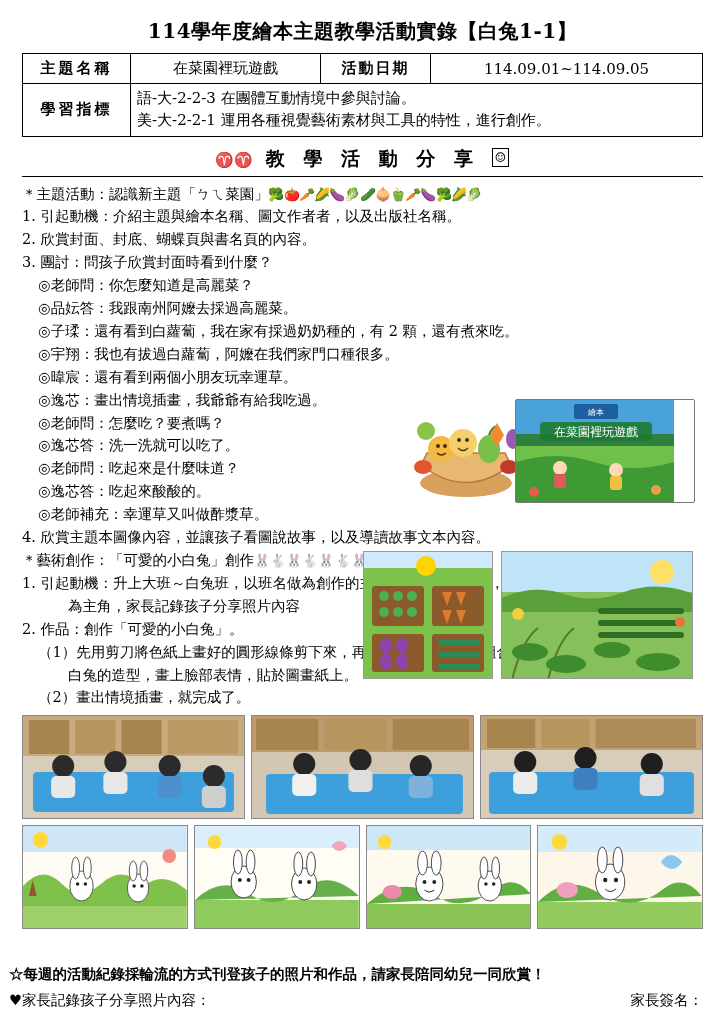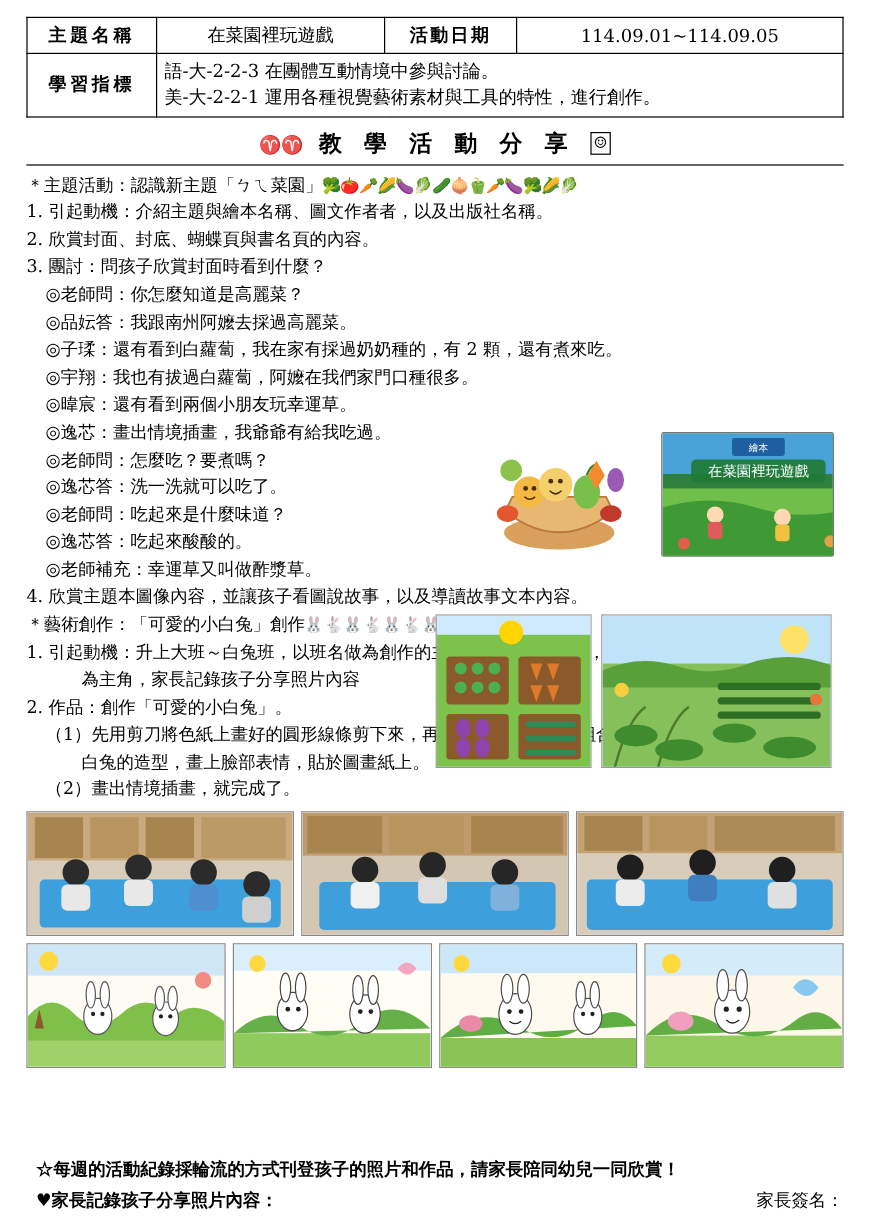--- a/index.html
+++ b/index.html
@@ -96,21 +96,21 @@
 
   
   .float-veg {
     position: absolute;
     right: 172px; top: 222px;
     width: 130px; height: 95px;
   }
   .cover-img {
     position: absolute;
     right: 8px; top: 216px;
-    width: 144px; height: 104px;
+    width: 180px; height: 104px;
     border: 1px solid #777;
     border-radius: 2px;
     overflow: hidden;
   }
   .garden-img {
     position: absolute;
     right: 210px; top: 368px;
     width: 130px; height: 128px;
     border: 1px solid #999;
     overflow: hidden;
@@ -141,34 +141,35 @@
     flex: 1;
     height: 104px;
     border: 1px solid #888;
     overflow: hidden;
     position: relative;
   }
 
   
   .footer {
     position: absolute;
-    left: 30px; right: 22px; bottom: 14px;
+    left: 9px; right: 22px; bottom: 14px;
     font-family: "DejaVu Serif", "Liberation Serif", serif;
   }
   .foot1 { font-size: 14.5px; font-weight: bold; white-space: nowrap; }
   .foot2 { font-size: 14.5px; margin-top: 7px; display: flex; }
-  .foot2 .left { flex: 1; white-space: nowrap; font-weight: bold; }
+  .foot2 .left { flex: 1; white-space: nowrap; }
   .foot2 .right { width: 200px; white-space: nowrap; text-align: right; }
   svg { display: block; }
 </style>
 </head>
 <body>
 
 <div class="page">
 
+  <div class="doc-title">114學年度繪本主題教學活動實錄【白兔1-1】</div>
 
   <table class="hdr">
     <tbody>
         <tr>
       <td class="lbl">主題名稱</td>
       <td class="val-theme">在菜園裡玩遊戲</td>
       <td class="lbl-date">活動日期</td>
       <td class="val-date">114.09.01~114.09.05</td>
     </tr>
     <tr>

